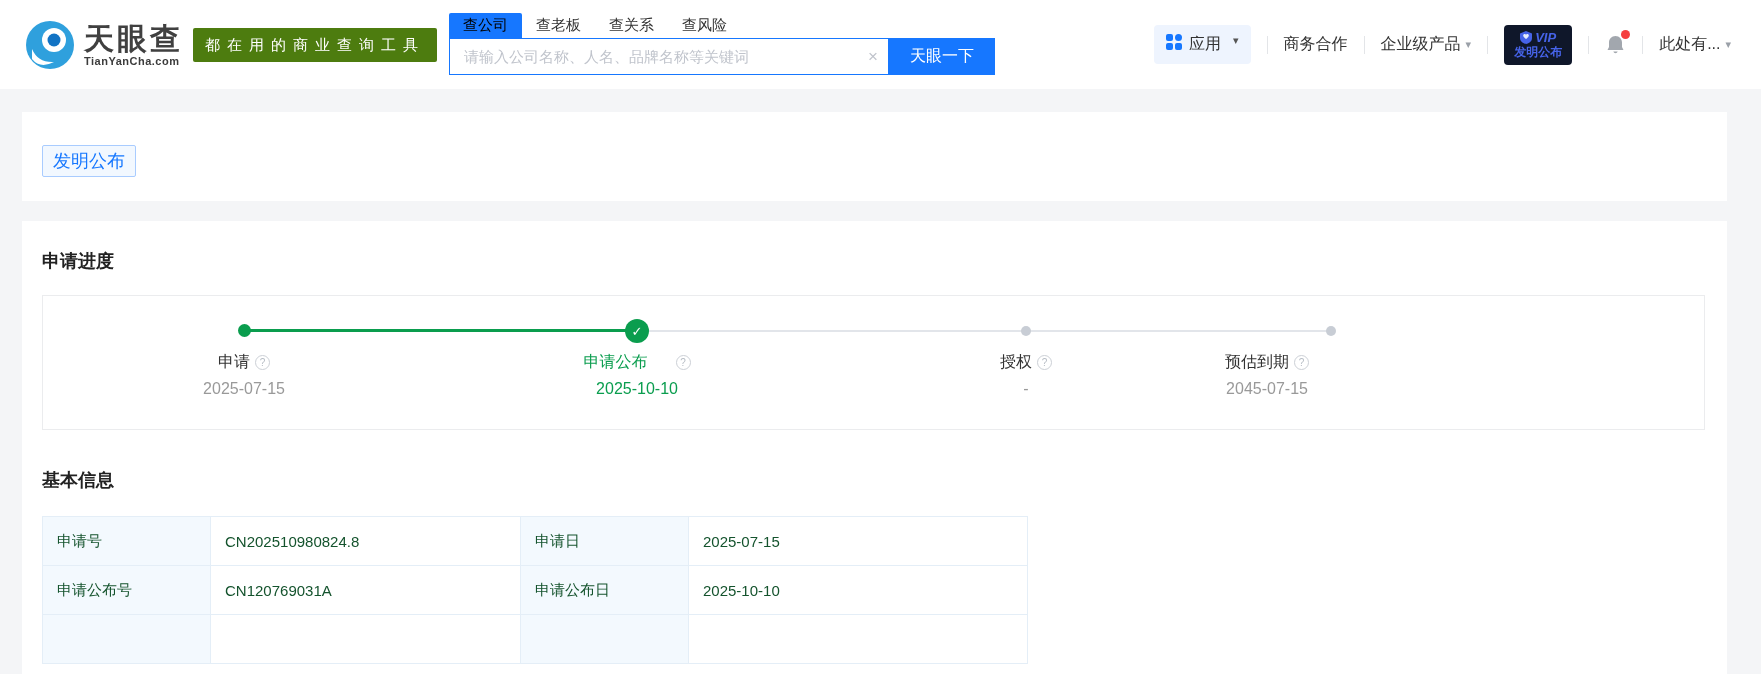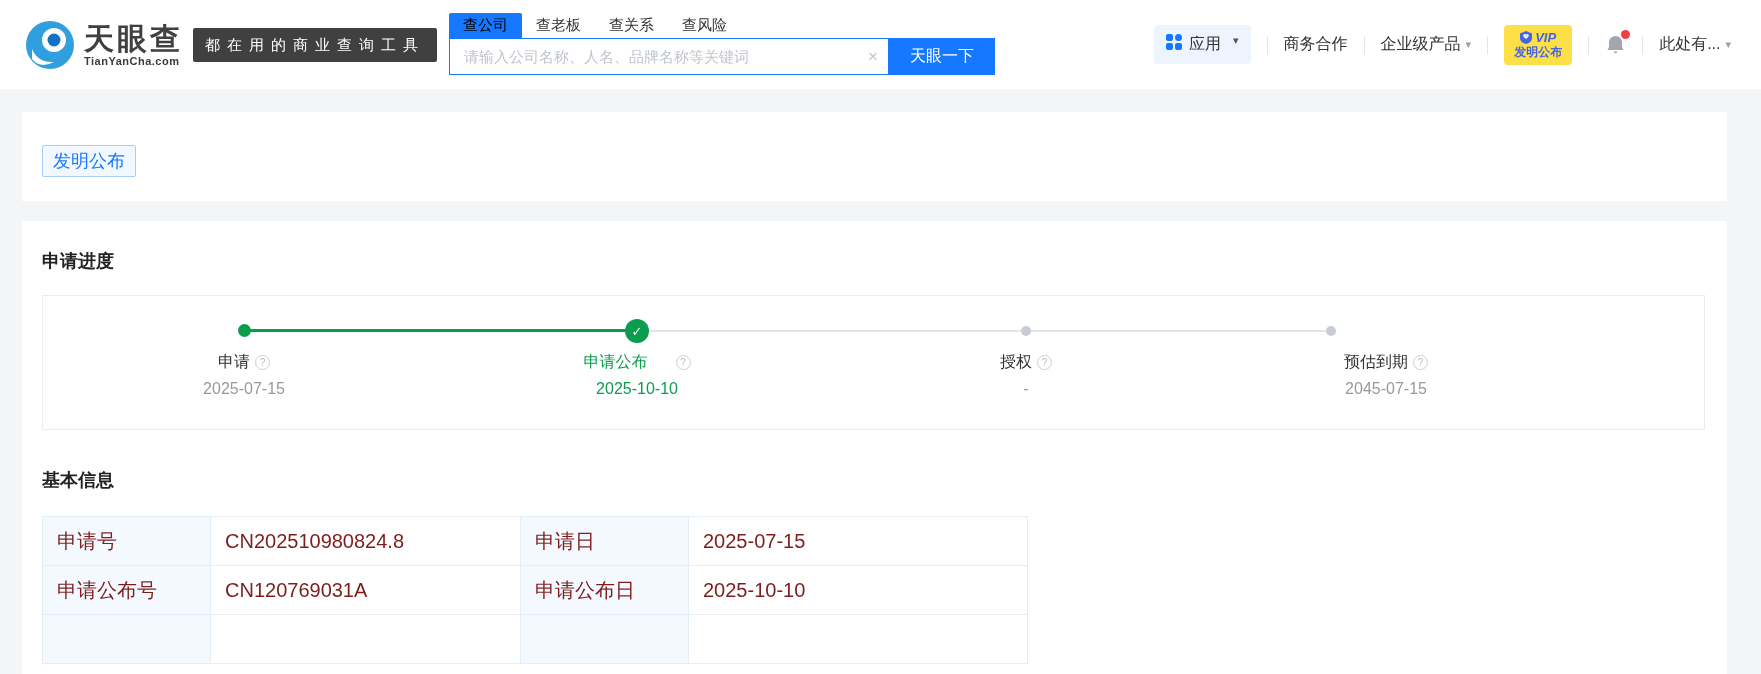--- a/index.html
+++ b/index.html
@@ -11,21 +11,21 @@
   
   .navbar {
     height:89px; background:#fff; display:flex; align-items:center;
     padding:0 30px 0 24px;
   }
   .logo-group { display:flex; align-items:center; gap:8px; cursor:pointer; }
   .logo-text { display:flex; flex-direction:column; align-items:flex-start; }
   .logo-cn { font-size:30px; font-weight:bold; color:#404040; letter-spacing:3px; line-height:32px; }
   .logo-en { font-size:11px; font-weight:bold; color:#3c3c3c; letter-spacing:0.5px; }
   .slogan {
-    margin-left:10px; background:#404040; color:#fff; border-radius:2px;
+    margin-left:10px; background:#4d7c0f; color:#fff; border-radius:2px;
     padding:6px 12px; line-height:22px; font-size:15px; white-space:nowrap;
   }
   .slogan-line1 { letter-spacing:7px; }
   .slogan-line2 { letter-spacing:0.5px; }
   .search-area { margin-left:12px; display:flex; flex-direction:column; }
   .search-tabs { display:flex; align-items:flex-end; height:23px; }
   .search-tab {
     font-size:15px; color:#333; margin-right:28px; padding:3px 0; cursor:pointer; white-space:nowrap;
   }
   .search-tab.active {
@@ -53,21 +53,21 @@
     display:flex; align-items:flex-start; gap:7px; background:#eef4fe; border-radius:4px;
     padding:9px 12px; cursor:pointer;
   }
   .grid-icon { width:16px; height:16px; display:grid; grid-template-columns:7px 7px; grid-template-rows:7px 7px; gap:2px; }
   .grid-icon i { background:#1677ff; border-radius:2px; display:block; }
   .grid-icon i.dot { border-radius:50%; }
   .nav-label { font-size:16px; color:#333; cursor:pointer; }
   .caret { font-size:11px; color:#555; margin-left:5px; }
   .caret.gray { color:#9aa0a8; }
   .vip-badge {
-    background:#fde047; border-radius:4px; padding:5px 10px; text-align:right;
+    background:#0f172a; border-radius:4px; padding:5px 10px; text-align:right;
     color:#4663e8; cursor:pointer; line-height:15px;
   }
   .vip-top { display:flex; align-items:center; justify-content:center; gap:3px;
     font-size:13px; font-weight:bold; font-style:italic; }
   .vip-bottom { font-size:12px; font-weight:bold; font-style:normal; }
   .bell-wrap { position:relative; cursor:pointer; display:flex; align-items:center; }
   .bell-dot {
     position:absolute; top:-4px; right:-4px; width:9px; height:9px;
     background:#f53f3f; border-radius:50%;
   }
@@ -103,21 +103,21 @@
   .tl-label { font-size:16px; color:#333; display:flex; align-items:center; justify-content:center; gap:5px; }
   .tl-label .q-icon {
     width:15px; height:15px; border:1px solid #ccd0d6; border-radius:50%; color:#b6bcc4;
     font-size:10px; line-height:13px; text-align:center; display:inline-block; cursor:pointer;
   }
   .tl-date { margin-top:7px; font-size:16px; color:#999; }
   .tl-step.current .tl-label, .tl-step.current .tl-date { color:#0a9d4e;gap:28px; }
   
   .info-table { margin-top:24px; border-collapse:collapse; table-layout:fixed; width:985px; }
   .info-table td {
-    height:49px; border:1px solid #e4eef7; font-size:20px; color:#7f1d1d;
+    height:49px; border:1px solid #e4eef7; font-size:15px; color:#14532d;
     padding:0 14px; background:#fff;
   }
   .info-table td.lbl { background:#f3f9fe; }
   .col1 { width:168px; } .col2 { width:310px; } .col3 { width:168px; } .col4 { width:339px; }
 </style>
 </head>
 <body>
 
 <header class="navbar">
   <div class="logo-group">
@@ -231,21 +231,21 @@
         </div>
         <div class="tl-date">2025-10-10</div>
       </div>
       <div class="tl-step" style="left:873px;">
         <div class="tl-label">
           <span>授权</span>
           <span class="q-icon">?</span>
         </div>
         <div class="tl-date">-</div>
       </div>
-      <div class="tl-step" style="left:1233px;">
+      <div class="tl-step" style="left:1114px;">
         <div class="tl-label">
           <span>预估到期</span>
           <span class="q-icon">?</span>
         </div>
         <div class="tl-date">2045-07-15</div>
       </div>
     </div>
 
     <h2 class="section-title second">基本信息</h2>
 

